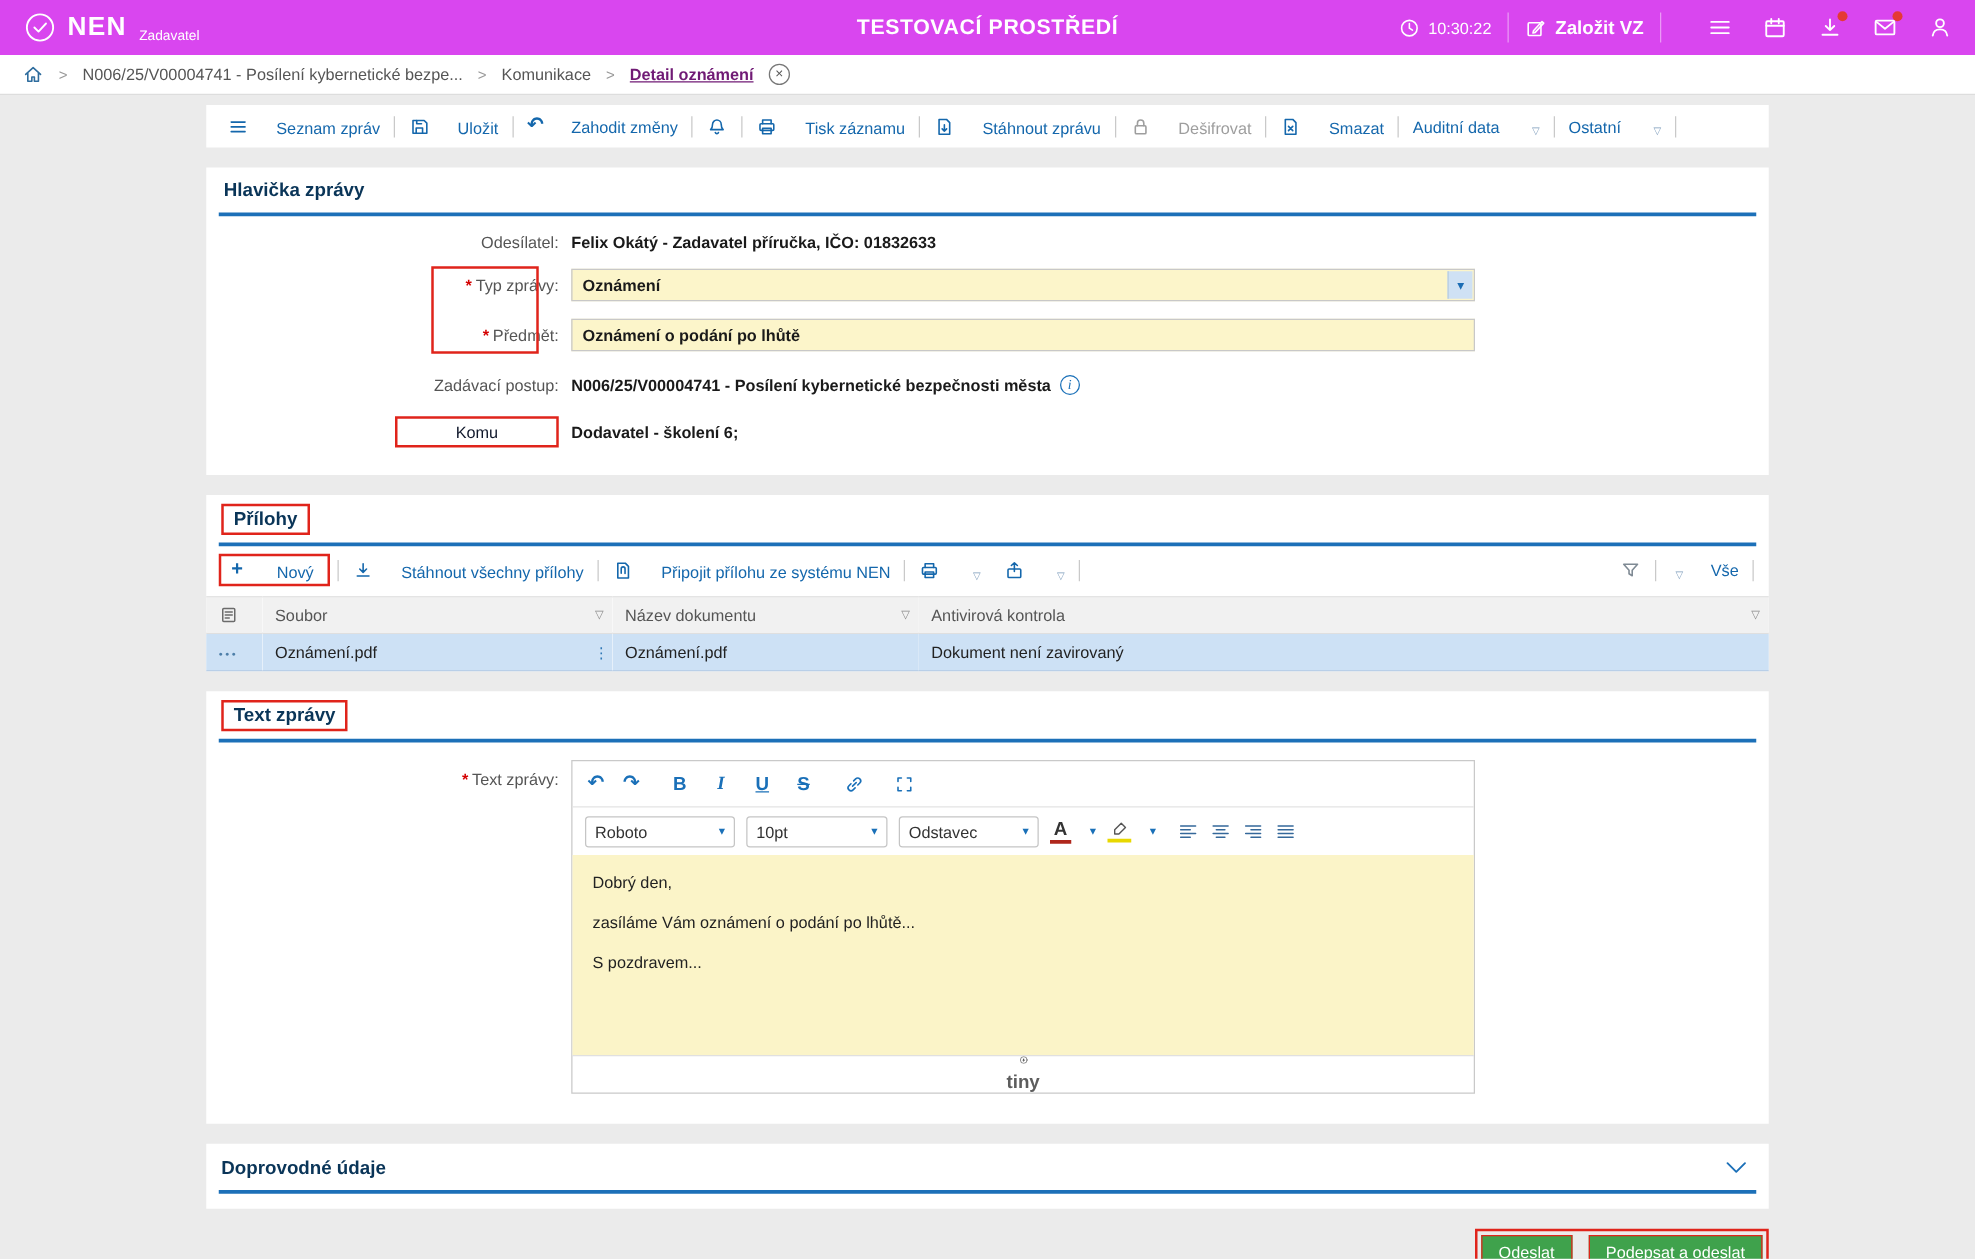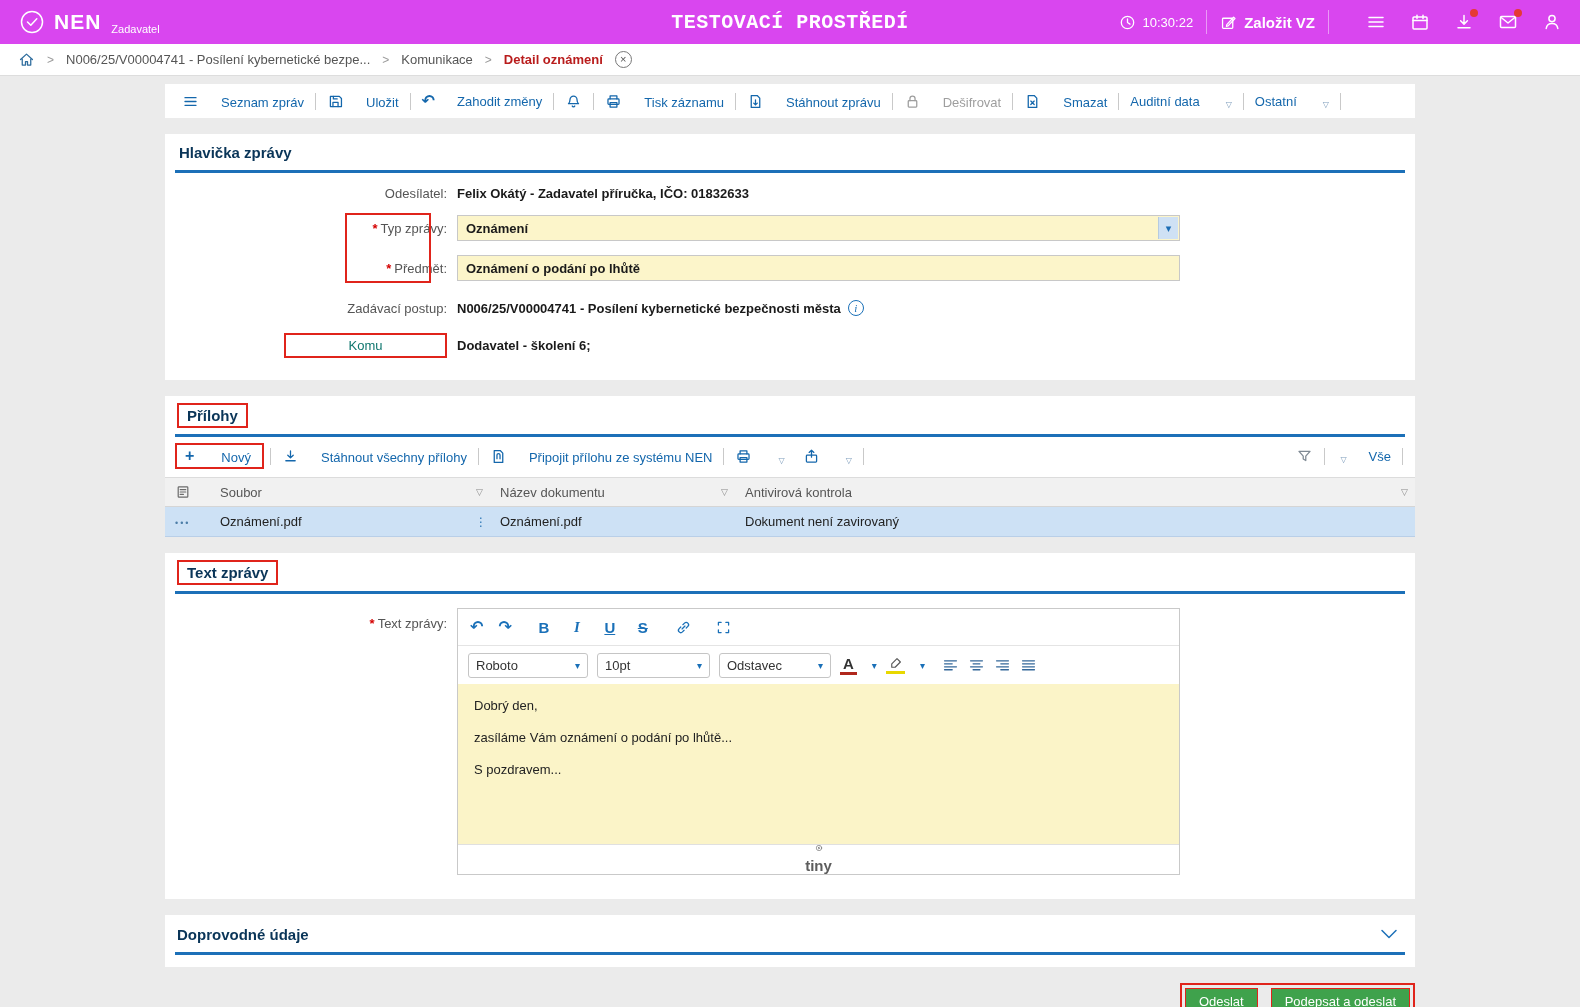--- a/index.html
+++ b/index.html
@@ -13,36 +13,36 @@
   .ic { width:17px; height:17px; }
   .ic * { stroke:currentColor; fill:none; stroke-width:1.5; stroke-linecap:round; stroke-linejoin:round; }
   .ic .fill { fill:currentColor; stroke:none; }
 
   
   .topbar { height:44px; background:#d946ef; color:#fff; display:flex; align-items:center; padding:0 18px; position:relative; }
   .logo-group { display:flex; align-items:flex-start; gap:8px; }
   .logo-mark { width:28px; height:28px; }
   .logo-text { font-size:21px; font-weight:bold; letter-spacing:1px; line-height:28px; }
   .logo-sub { font-size:11px; align-self:flex-end; margin-left:2px; margin-bottom:1px; }
-  .env-title { position:absolute; left:50%; transform:translateX(-50%); font-size:20px; font-weight:bold; letter-spacing:.5px;font-family:Liberation Mono, monospace; }
+  .env-title { position:absolute; left:50%; transform:translateX(-50%); font-size:17px; font-weight:bold; letter-spacing:.5px; }
   .topbar-right { margin-left:auto; display:flex; align-items:center; }
   .tb-item { display:flex; align-items:center; gap:7px; font-size:13px; }
   .tb-bold { font-size:15px; font-weight:bold; }
   .sep-w { width:1px; height:24px; background:rgba(255,255,255,.45); margin:0 13px; }
   .tb-icon-btn { margin-left:24px; position:relative; display:flex; }
   .tb-icon-btn:first-child { margin-left:0; }
   .badge { position:absolute; top:-3px; right:-4px; width:8px; height:8px; background:#e53935; border-radius:50%; }
   .ic20 { width:20px; height:20px; }
 
   
   .breadcrumb { height:32px; background:#fff; border-bottom:1px solid #ddd; display:flex; align-items:center; padding:0 18px; gap:12px; }
   .bc-home { color:#2f6d9e; display:flex; }
   .bc-sep { color:#9a9a9a; font-size:12px; }
   .bc-item { color:#555; }
-  .bc-current { color:#b91c1c; font-weight:bold; }
+  .bc-current { color:#701a75; font-weight:bold;text-decoration:underline; }
   .bc-close { width:17px; height:17px; border:1px solid #777; border-radius:50%; color:#555; font-size:11px;
               display:flex; align-items:center; justify-content:center; line-height:1; }
 
   
   .page { width:1250px; margin:8px auto 0; }
   .card { background:#fff; margin-bottom:16px; }
 
   
   .toolbar { height:34px; display:flex; align-items:center; padding:0 8px; color:#1467ac; }
   .tbl-item { display:flex; align-items:flex-end; gap:22px; padding:0 9px; color:#1467ac; white-space:nowrap; }
@@ -66,21 +66,21 @@
   .flabel { width:272px; flex:none; display:flex; justify-content:flex-end; align-items:center; padding-right:10px; color:#555; text-align:right; }
   .fvalue { font-weight:bold; color:#1a1a1a; }
   .req { color:#d40000; font-weight:bold; margin-right:3px; }
   .yellow-input { background:#fcf5ca; border:1px solid #c8c8c8; height:26px; width:723px; display:flex; align-items:center; padding:0 8px; font-weight:bold; color:#1a1a1a; position:relative; }
   .sel-caret { position:absolute; top:1px; right:1px; bottom:1px; width:20px; background:#cfe1f4; border-left:1px solid #b6cbe0; color:#1c6db4; display:flex; align-items:center; justify-content:center; font-size:11px; }
   .r1 { min-height:20px; margin-bottom:12px; }
   .r2 { margin-bottom:14px; }
   .r3 { margin-bottom:16px; }
   .r4 { min-height:22px; margin-bottom:14px; }
   .anno-labels { position:absolute; left:180px; top:40px; width:86px; height:70px; border:2px solid #e0241b; pointer-events:none; }
-  .komu-box { border:2px solid #e0241b; width:163px; text-align:center; padding:3px 0; color:#0f766e; }
+  .komu-box { border:2px solid #e0241b; width:131px; text-align:center; padding:3px 0; color:#0f172a; }
   .info-icon { width:16px; height:16px; border:1px solid #1a70b8; border-radius:50%; color:#1a70b8; font-size:11px; font-style:italic; font-family:"Liberation Serif",serif; display:inline-flex; align-items:center; justify-content:center; margin-left:7px; flex:none; }
   .val-row { display:flex; align-items:center; }
 
   
   .attach-toolbar { height:38px; display:flex; align-items:center; padding:0 10px; color:#1467ac; }
   .anno-novy { display:flex; align-items:center; padding:2px 8px 2px 5px; margin-right:4px; }
   .plus-glyph { font-size:16px; font-weight:bold; margin-right:5px; }
   .spacer { flex:1; }
   .grid { width:100%; border-collapse:collapse; table-layout:fixed; margin-top:2px; }
   .grid col.c0 { width:45px; } .grid col.c1 { width:280px; } .grid col.c2 { width:245px; }

